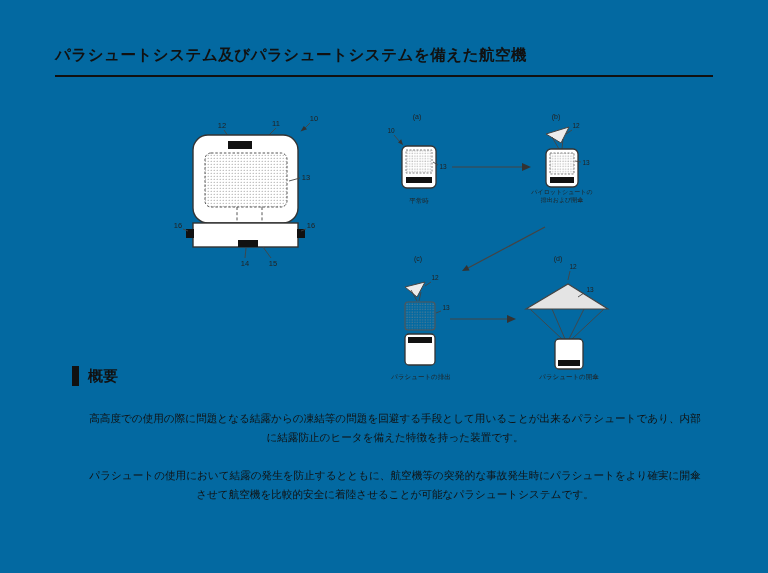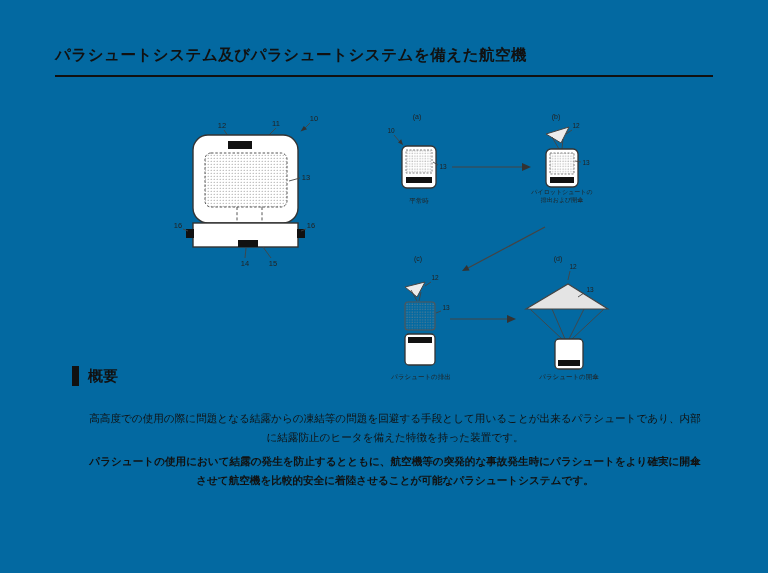--- a/index.html
+++ b/index.html
@@ -32,21 +32,21 @@
   .overview-heading-row {
     position:absolute; left:72px; top:366px;
     display:flex; align-items:flex-end;
   }
   .accent-bar { width:7px; height:20px; background:#111; margin-right:9px; }
   .overview-heading { font-size:15px; font-weight:bold; }
   .overview-body {
     position:absolute; left:88px; top:409px; width:614px;
     font-size:10.6px; line-height:19px; text-align:center;
   }
-  .overview-body .block2 { margin-top:5px;font-weight:bold; }
+  .overview-body .block2 { margin-top:19px; }
 </style>
 </head>
 <body>
 
 <div class="page">
 
   <h1 class="title">パラシュートシステム及びパラシュートシステムを備えた航空機</h1>
   <div class="title-rule"></div>
 
   <svg class="fig-main" width="160" height="160" viewBox="0 0 160 160">

